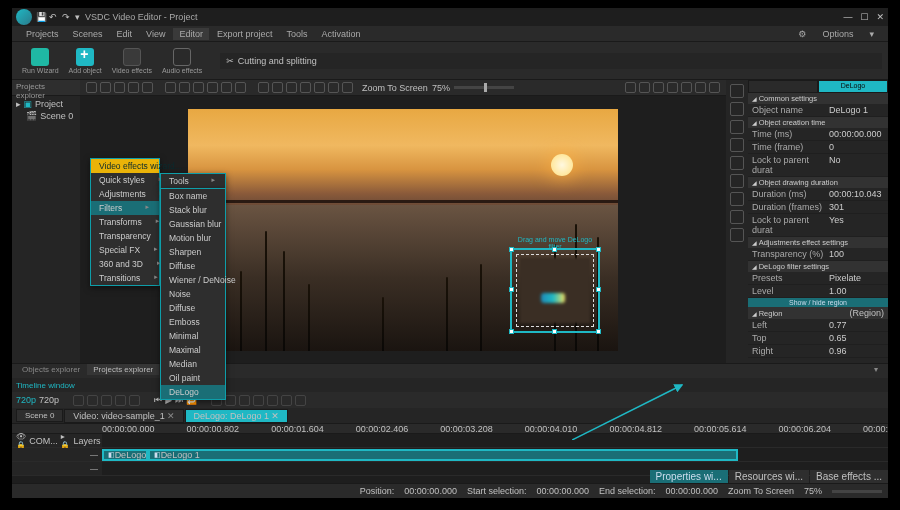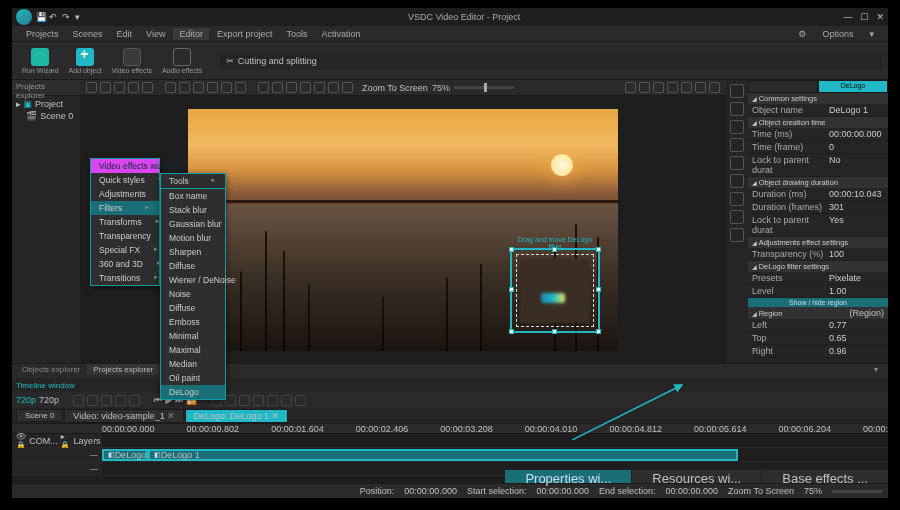--- a/index.html
+++ b/index.html
@@ -2,21 +2,21 @@
 <html><head>
 <meta charset="utf-8">
 <style>
 *{margin:0;padding:0;box-sizing:border-box;font-family:Segoe UI,Arial,sans-serif;font-size:9px;color:#c0c0c0;user-select:none}
 body{background:#000;width:900px;height:510px;overflow:hidden;position:relative}
 .frame{position:absolute;left:12px;top:8px;right:12px;bottom:12px;background:#2a2a2a;display:flex;flex-direction:column}
 .titlebar{height:18px;background:#1e1e1e;display:flex;align-items:center;padding:0 4px}
 .logo{width:16px;height:16px;border-radius:50%;background:linear-gradient(135deg,#1fb8c4,#2a7a8a);margin-right:4px}
 .tb-icons{display:flex;gap:3px}
 .tb-icons span{width:10px;height:10px;display:inline-block}
-.title{flex:1;text-align:center;color:#aaa}
+.title{flex:1;text-align:left;color:#aaa}
 .winbtns{display:flex;gap:8px;color:#888}
 .menubar{height:16px;background:#2a2a2a;display:flex;align-items:center;gap:2px;padding:0 8px;border-bottom:1px solid #1a1a1a}
 .menubar span{padding:1px 6px;color:#aaa}
 .menubar span.active{background:#3a3a3a}
 .toolbar-main{height:38px;background:#2a2a2a;display:flex;align-items:center;padding:2px 6px;gap:2px;border-bottom:1px solid #1a1a1a}
 .tbtn{display:flex;flex-direction:column;align-items:center;justify-content:center;padding:2px 4px;gap:1px;min-width:28px}
 .tbtn .ico{width:18px;height:18px;border-radius:3px}
 .tbtn .lbl{font-size:7px;color:#999;line-height:7px}
 .i-green{background:#1fb8a4}
 .i-plus{background:#1fb8c4;position:relative}
@@ -73,28 +73,28 @@
 .ruler{height:11px;background:#2a2a2a;display:flex;align-items:center;padding-left:90px;gap:32px;overflow:hidden;font-size:6.5px;color:#888;border-top:1px solid #1a1a1a;border-bottom:1px solid #1a1a1a}
 .tracks{flex:1;background:#1e1e1e;position:relative}
 .track{height:14px;display:flex;align-items:center;border-bottom:1px solid #2a2a2a}
 .track-lbl{width:90px;padding:0 4px;font-size:8px;background:#252525;height:100%;display:flex;align-items:center;gap:3px}
 .track-clip{height:12px;background:#1a6e76;border:1px solid #1fb8c4;padding:0 4px;font-size:7px;display:flex;align-items:center;color:#cde}
 .clip-big{flex:1;max-width:590px;border:2px solid #1fb8c4}
 .statusbar{height:15px;background:#2a2a2a;display:flex;align-items:center;justify-content:flex-end;gap:10px;padding:0 6px;font-size:8px;color:#999;border-top:1px solid #1a1a1a}
 .menu-pop{position:absolute;background:#2e2e2e;border:1px solid #0e9ea9;box-shadow:0 2px 6px rgba(0,0,0,.5);z-index:100}
 .menu-pop .mi{padding:2px 10px 2px 8px;font-size:8.5px;color:#ccc;white-space:nowrap;display:flex;justify-content:space-between;gap:14px}
 .menu-pop .mi.hl{background:#1a6e76}
-.menu-pop .mi.hdr{background:#d946ef;color:#0a2a2e}
+.menu-pop .mi.hdr{background:#eab308;color:#0a2a2e}
 .menu-pop .mi .ar{color:#888;font-size:7px}
 .m1{left:78px;top:78px;width:70px}
 .m2{left:148px;top:93px;width:66px}
 .m3{left:148px;top:108px;width:66px}
 .arrow{position:absolute;left:560px;top:300px;width:120px;height:60px;z-index:50;pointer-events:none}
 .resbar{position:absolute;right:0;bottom:15px;height:13px;display:flex;gap:1px;z-index:10}
-.resbar span{padding:1px 20px;font-size:13px;background:#2e2e2e}
+.resbar span{padding:1px 6px;font-size:10px;background:#2e2e2e}
 .resbar span.on{background:#1a6e76;color:#cde}
 .opts{margin-left:auto;display:flex;align-items:center;gap:4px;color:#888}
 </style>
 </head>
 <body>
 
 <div class="frame">
   <div class="titlebar">
     <div class="logo"></div>
     <div class="tb-icons">

